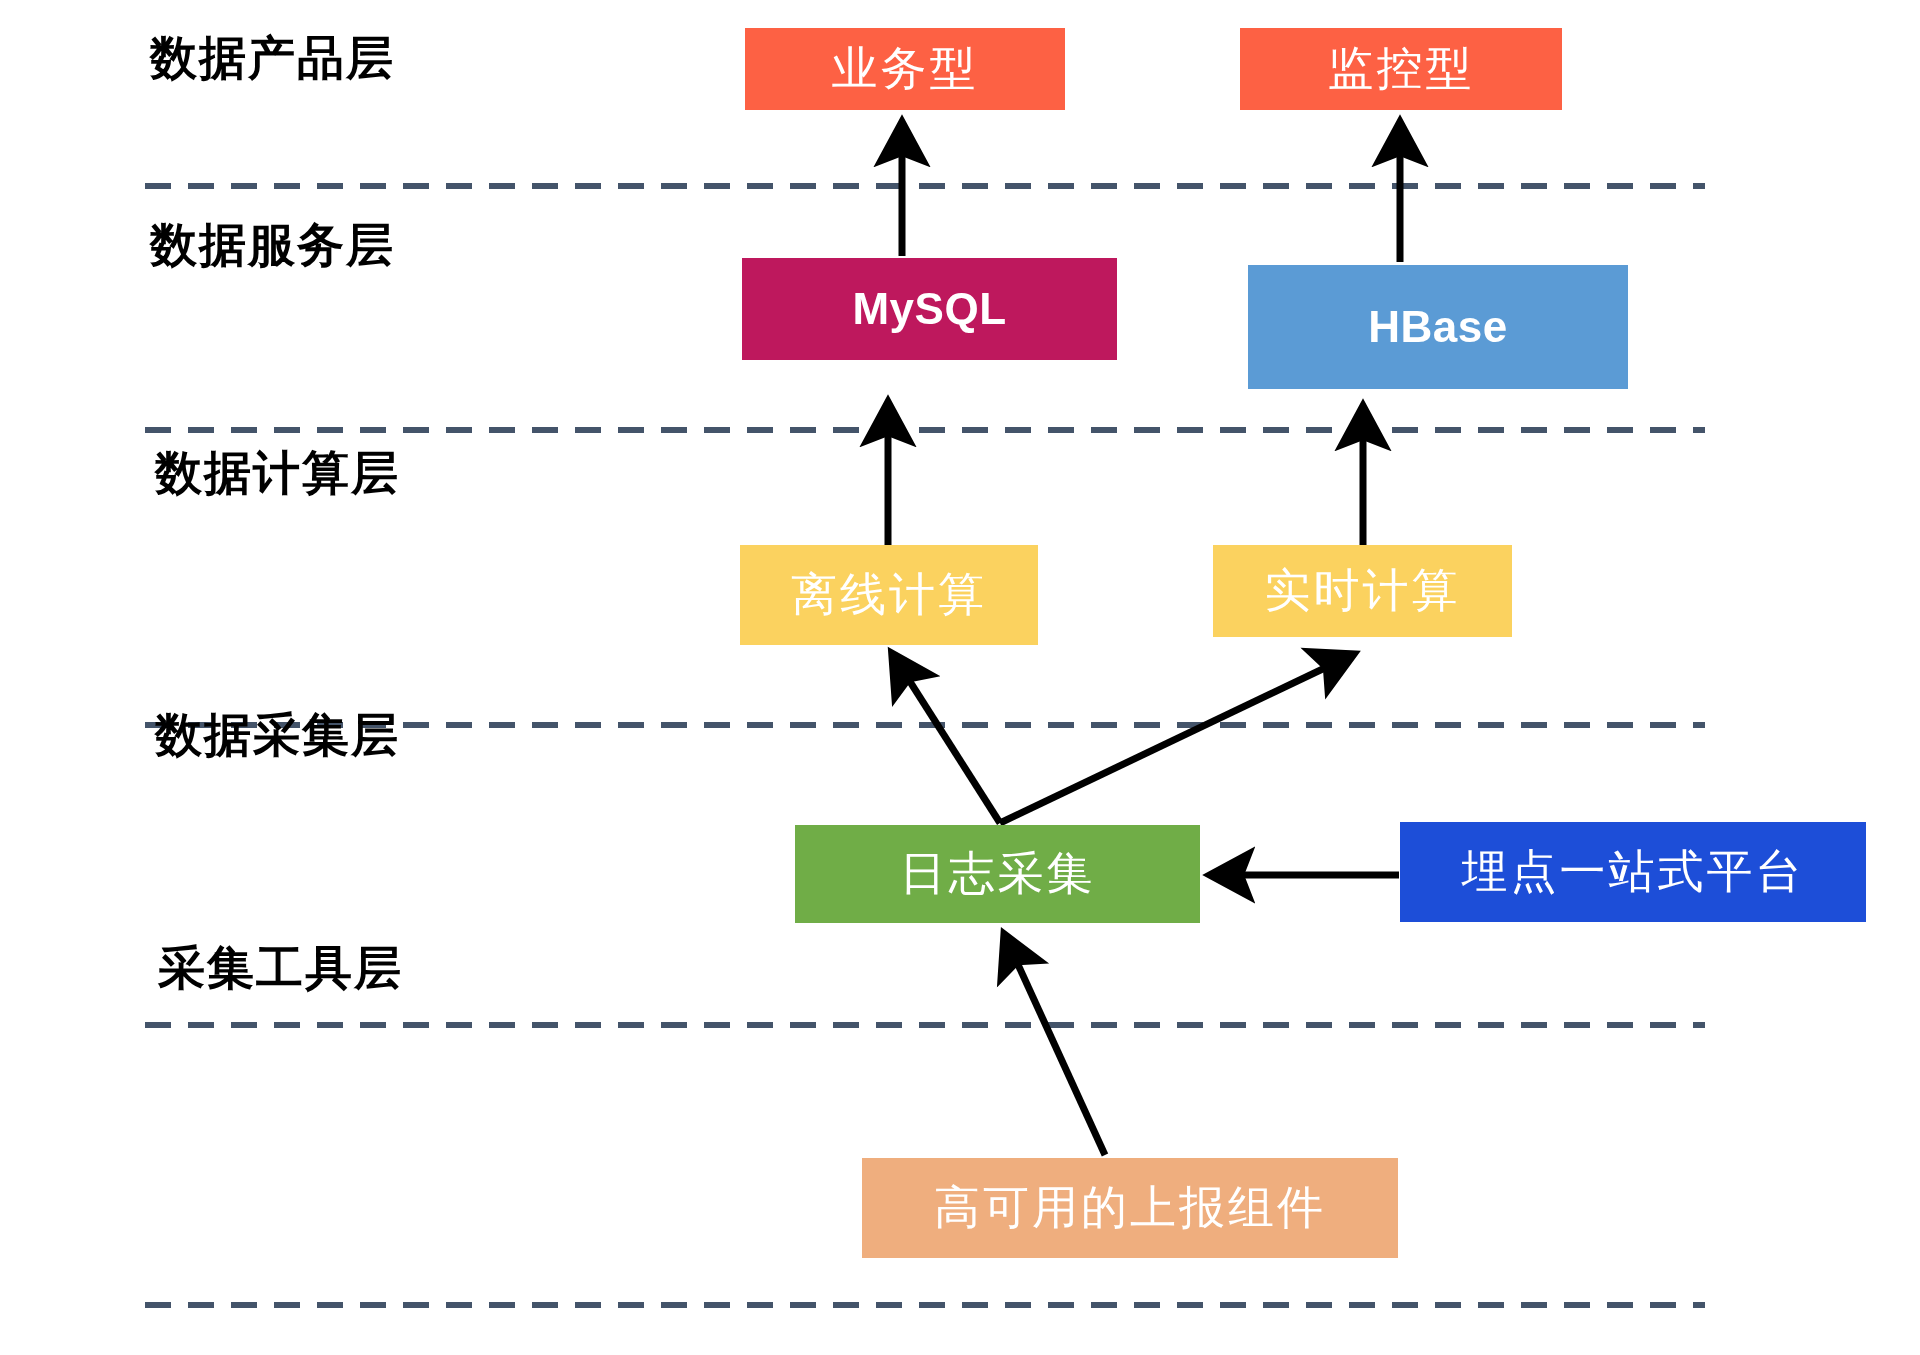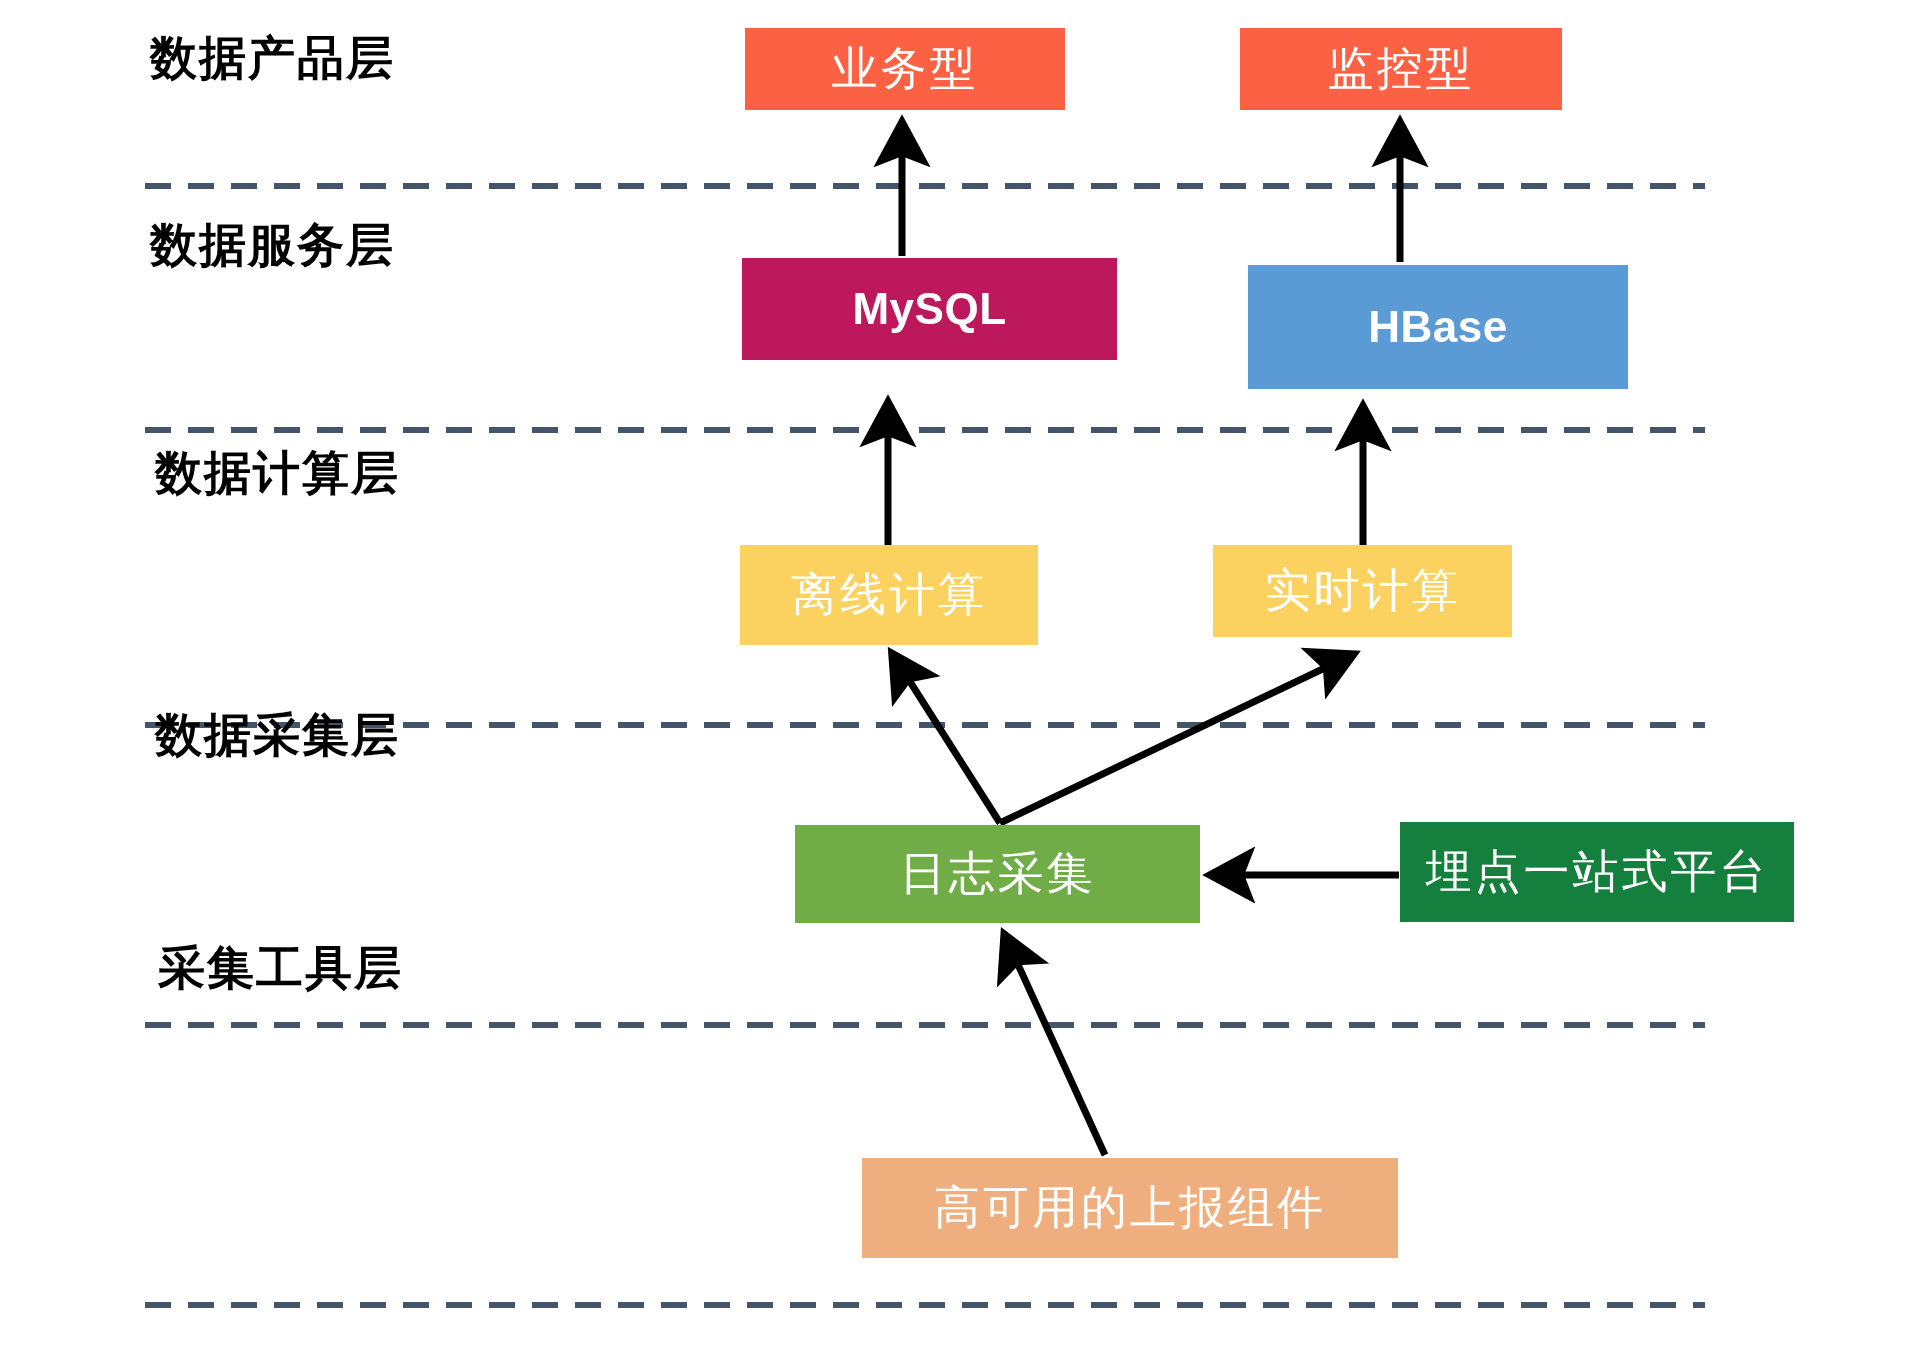--- a/index.html
+++ b/index.html
@@ -125,21 +125,21 @@
   </div>
 
   <div class="node node-cn" style="left:1213px; top:545px; width:299px; height:92px; background:#fbd25f;">
     <span>实时计算</span>
   </div>
 
   <div class="node node-cn" style="left:795px; top:825px; width:405px; height:98px; background:#70ad47;">
     <span>日志采集</span>
   </div>
 
-  <div class="node node-cn" style="left:1400px; top:822px; width:394px; height:100px; background:#15803d;">
+  <div class="node node-cn" style="left:1400px; top:822px; width:466px; height:100px; background:#1d4ed8;">
     <span>埋点一站式平台</span>
   </div>
 
   <div class="node node-cn" style="left:862px; top:1158px; width:536px; height:100px; background:#efae7e;">
     <span>高可用的上报组件</span>
   </div>
 
 </div>
 
 </body></html>

